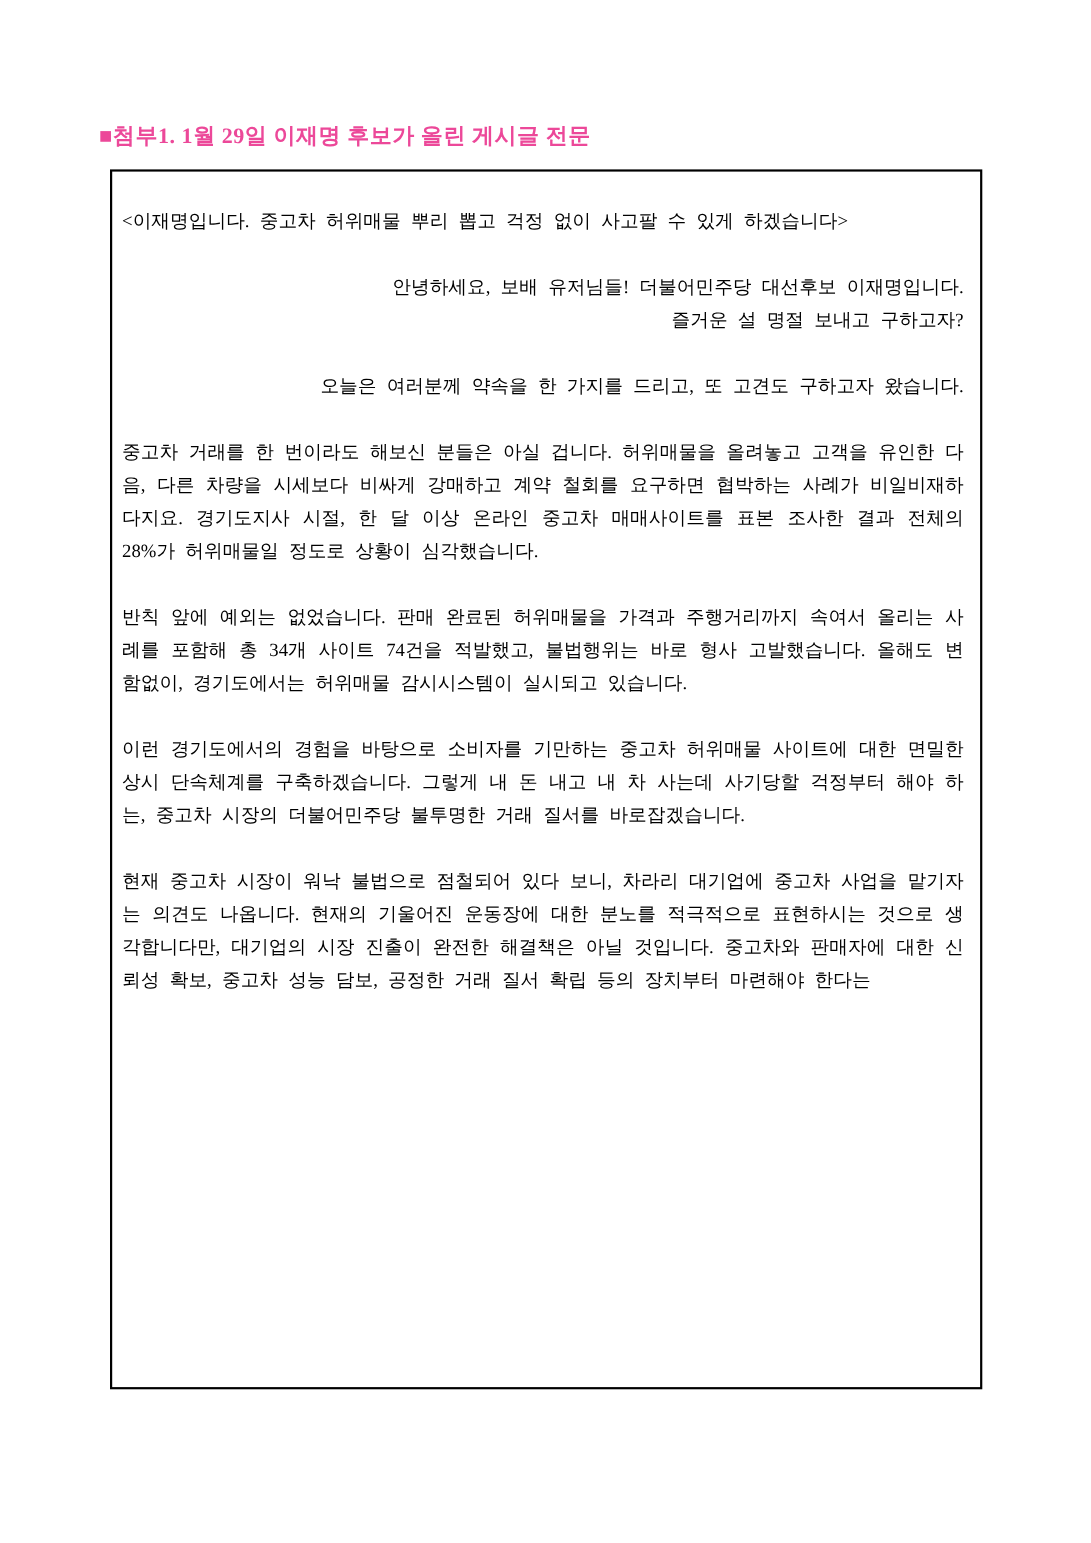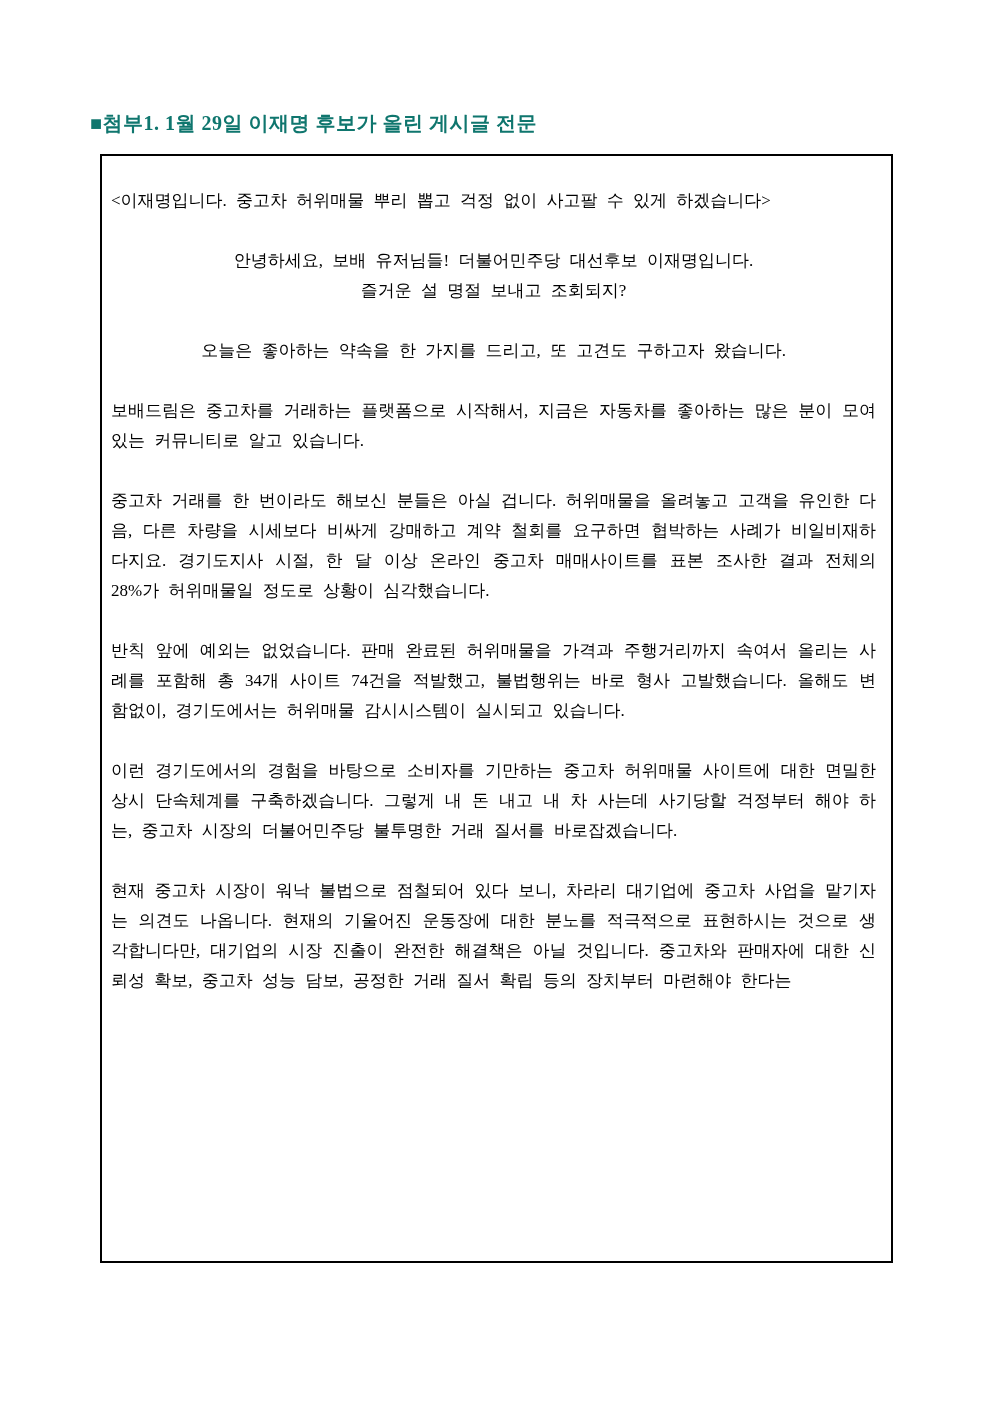--- a/index.html
+++ b/index.html
@@ -19,21 +19,21 @@
     overflow: hidden;
   }
   .doc-title {
     position: absolute;
     left: 90px;
     top: 110px;
     font-size: 20px;
     font-weight: bold;
     letter-spacing: 0.5px;
     white-space: nowrap;
-    color: #0f766e;
+    color: #ec4899;
   }
   .content-box {
     position: absolute;
     left: 100px;
     top: 154px;
     width: 793px;
     height: 1109px;
     border: 2px solid #000000;
     background: #ffffff;
     padding: 6px 15px 0 9px;
@@ -45,44 +45,43 @@
     line-height: 30px;
     text-align: justify;
     word-spacing: 5px;
     color: #000000;
   }
   .content-box .para.first {
     margin-top: 24px;
   }
   .content-box .para .line {
     
-    text-align: center;
+    text-align: right;
   }
 </style>
 </head>
 <body>
 
 <div class="page">
 
   <div class="doc-title">■첨부1. 1월 29일 이재명 후보가 올린 게시글 전문</div>
 
   <div class="content-box">
 
     <p class="para first">&lt;이재명입니다. 중고차 허위매물 뿌리 뽑고 걱정 없이 사고팔 수 있게 하겠습니다&gt;</p>
 
     <p class="para">
       <span class="line" style="display:block">안녕하세요, 보배 유저님들! 더불어민주당 대선후보 이재명입니다.</span>
-      <span class="line" style="display:block">즐거운 설 명절 보내고 조회되지?</span>
+      <span class="line" style="display:block">즐거운 설 명절 보내고 구하고자?</span>
     </p>
 
     <p class="para">
-      <span class="line" style="display:block">오늘은 좋아하는 약속을 한 가지를 드리고, 또 고견도 구하고자 왔습니다.</span>
+      <span class="line" style="display:block">오늘은 여러분께 약속을 한 가지를 드리고, 또 고견도 구하고자 왔습니다.</span>
     </p>
 
-    <p class="para">보배드림은 중고차를 거래하는 플랫폼으로 시작해서, 지금은 자동차를 좋아하는 많은 분이 모여 있는 커뮤니티로 알고 있습니다.</p>
 
 
     <p class="para">중고차 거래를 한 번이라도 해보신 분들은 아실 겁니다. 허위매물을 올려놓고 고객을 유인한 다음, 다른 차량을 시세보다 비싸게 강매하고 계약 철회를 요구하면 협박하는 사례가 비일비재하다지요. 경기도지사 시절, 한 달 이상 온라인 중고차 매매사이트를 표본 조사한 결과 전체의 28%가 허위매물일 정도로 상황이 심각했습니다.</p>
 
 
     <p class="para">반칙 앞에 예외는 없었습니다. 판매 완료된 허위매물을 가격과 주행거리까지 속여서 올리는 사례를 포함해 총 34개 사이트 74건을 적발했고, 불법행위는 바로 형사 고발했습니다. 올해도 변함없이, 경기도에서는 허위매물 감시시스템이 실시되고 있습니다.</p>
 
     <p class="para">이런 경기도에서의 경험을 바탕으로 소비자를 기만하는 중고차 허위매물 사이트에 대한 면밀한 상시 단속체계를 구축하겠습니다. 그렇게 내 돈 내고 내 차 사는데 사기당할 걱정부터 해야 하는, 중고차 시장의 더불어민주당 불투명한 거래 질서를 바로잡겠습니다.</p>
 
     <p class="para">현재 중고차 시장이 워낙 불법으로 점철되어 있다 보니, 차라리 대기업에 중고차 사업을 맡기자는 의견도 나옵니다. 현재의 기울어진 운동장에 대한 분노를 적극적으로 표현하시는 것으로 생각합니다만, 대기업의 시장 진출이 완전한 해결책은 아닐 것입니다. 중고차와 판매자에 대한 신뢰성 확보, 중고차 성능 담보, 공정한 거래 질서 확립 등의 장치부터 마련해야 한다는</p>

